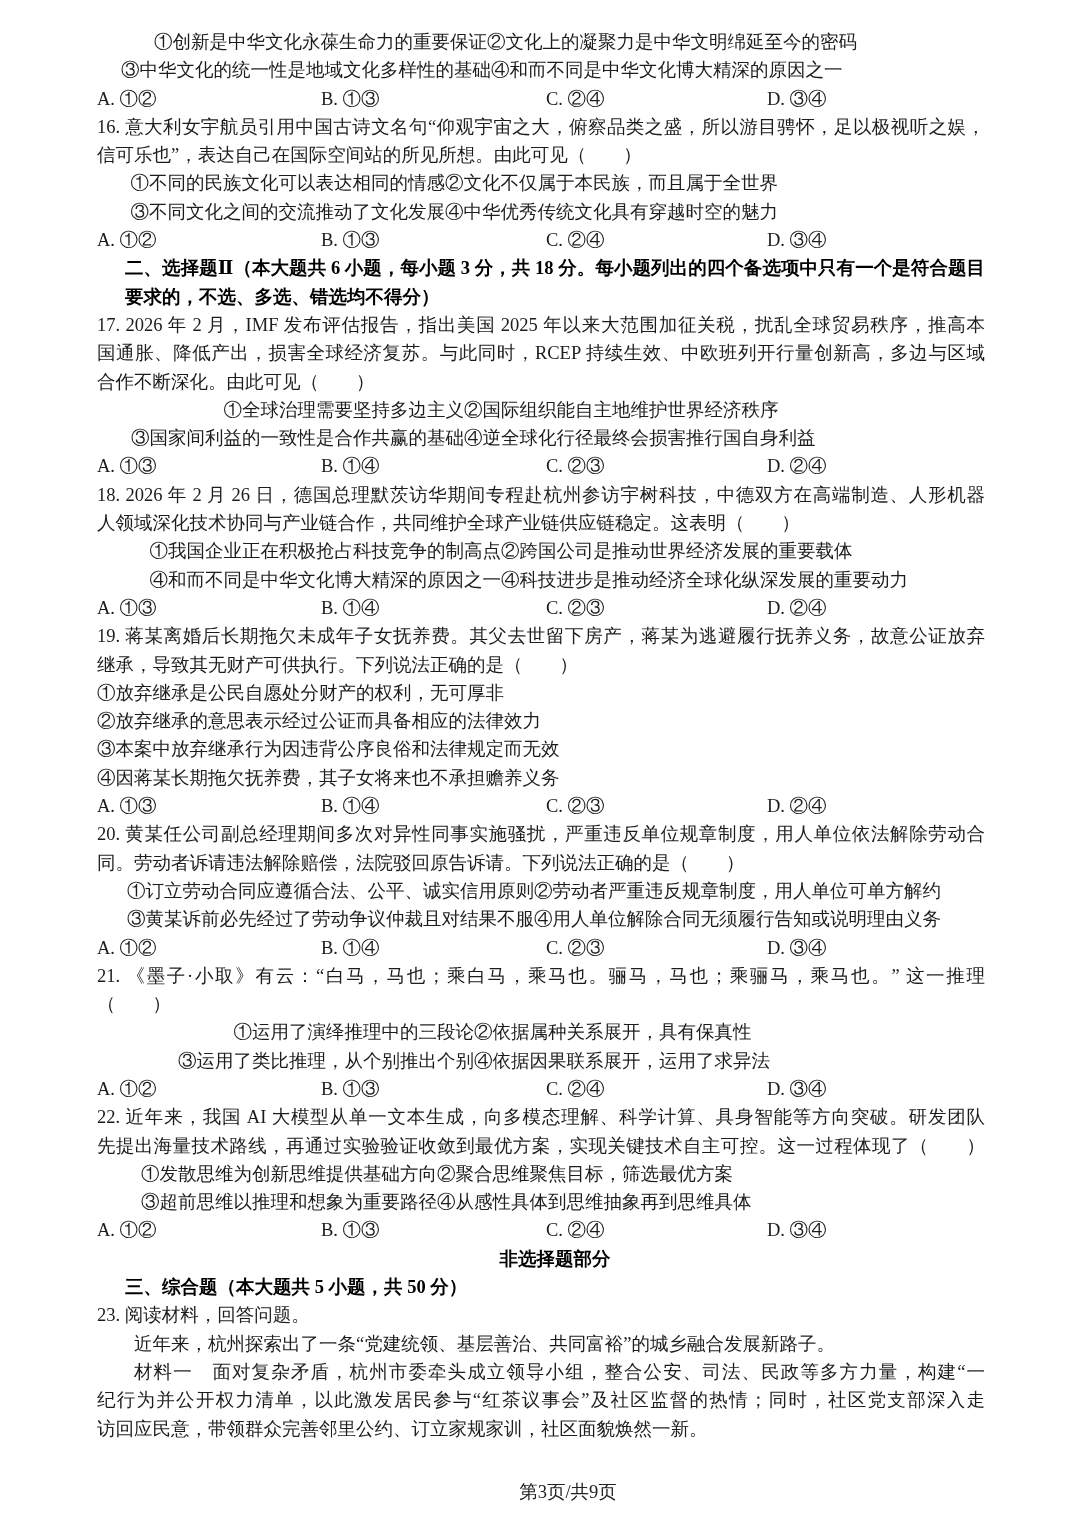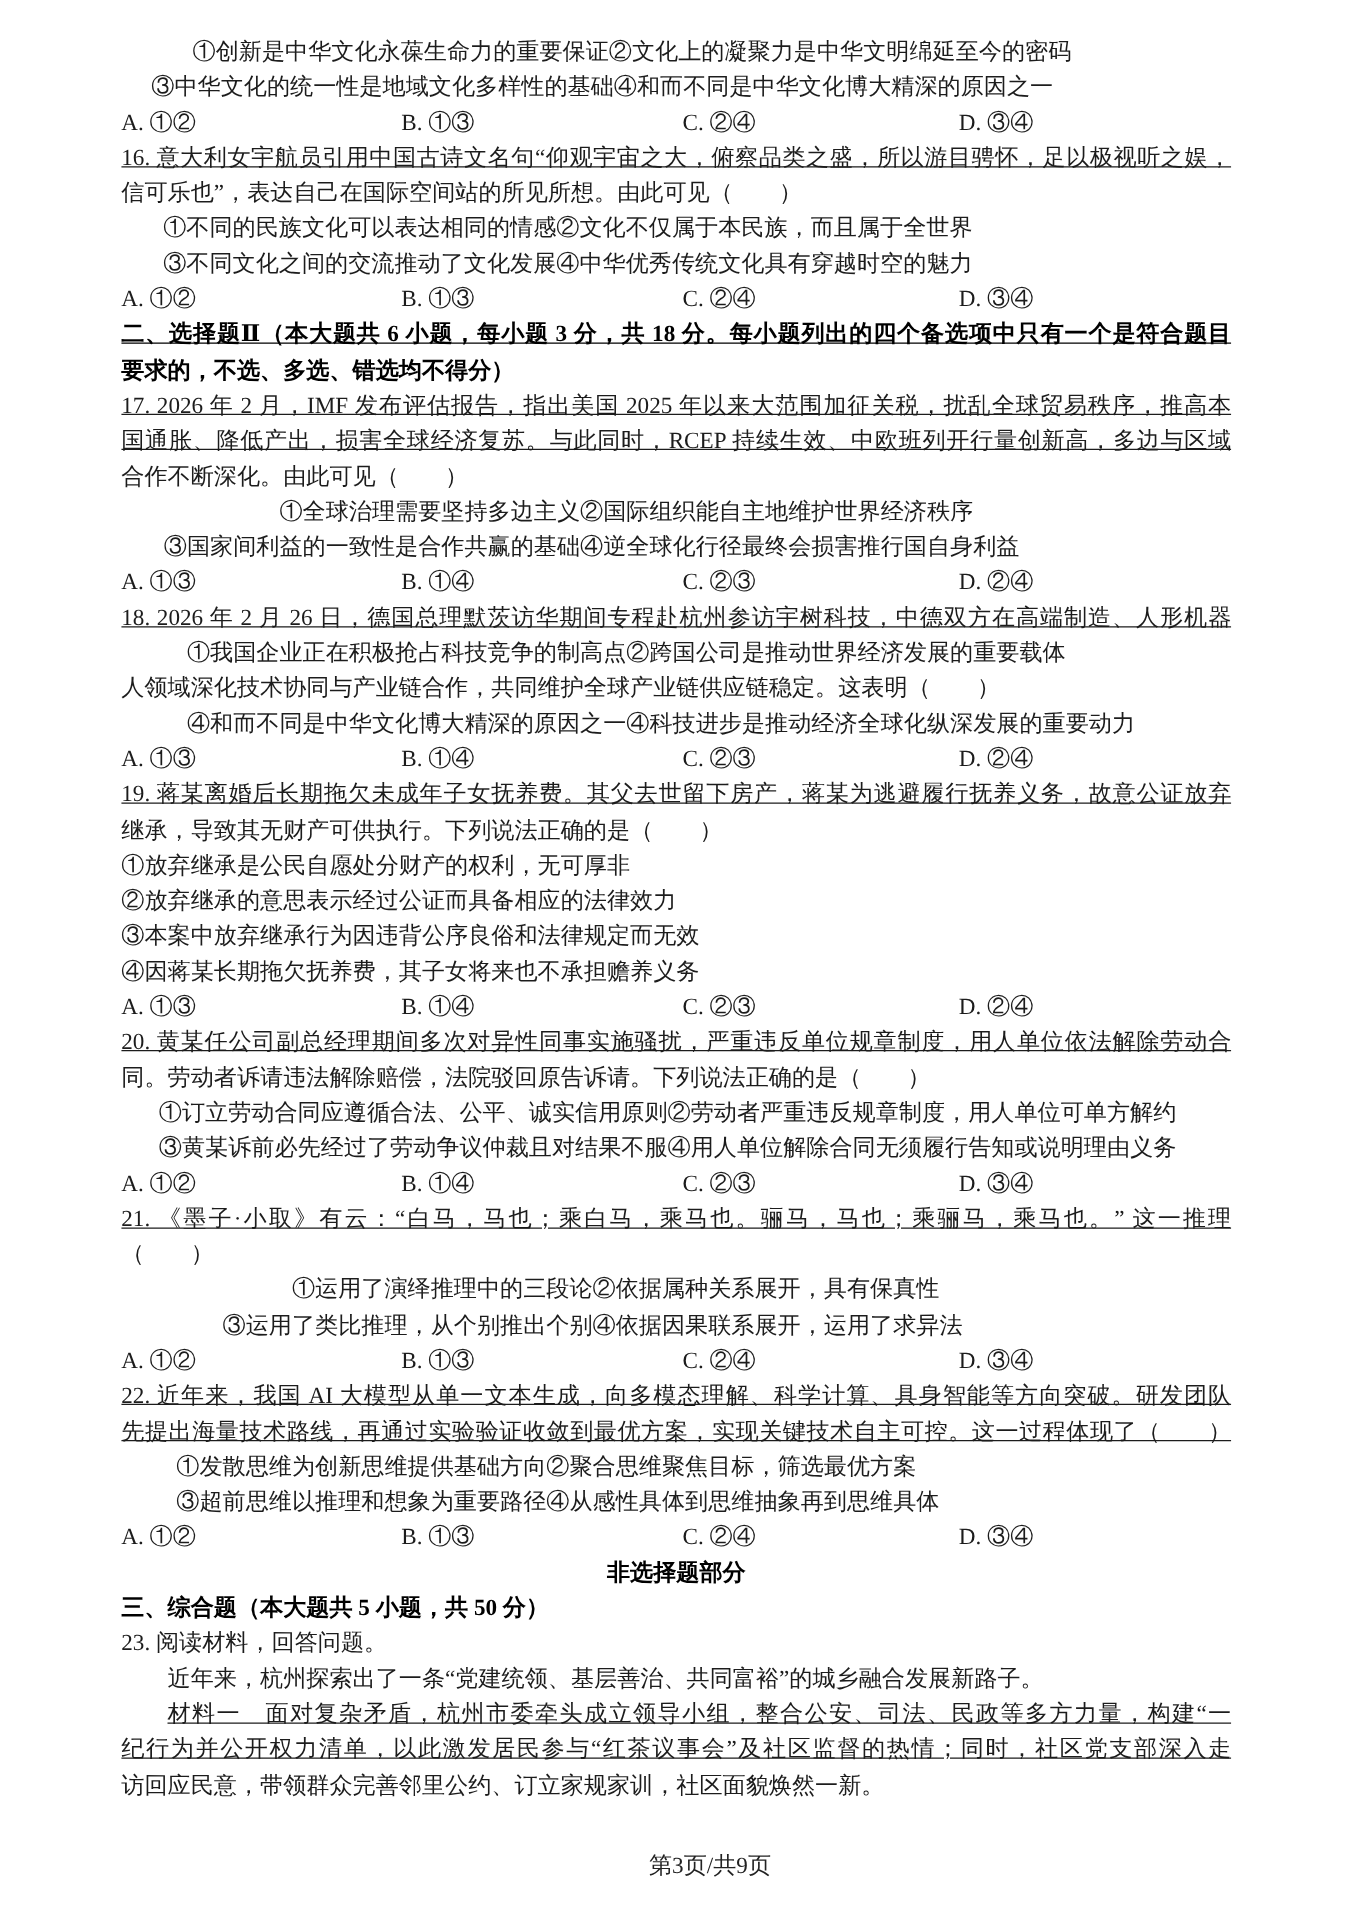--- a/index.html
+++ b/index.html
@@ -10,23 +10,22 @@
   }
   .content{
     position:absolute;left:97px;top:28px;width:888px;
     font-size:18.5px;line-height:28.3px;
   }
   .line{height:28.3px;white-space:nowrap;}
   .fill{
     text-align:justify;text-align-last:justify;
     -moz-text-align-last:justify;text-justify:inter-character;
     overflow:hidden;
-    text-decoration:underline;
-  }
-  .bold{font-weight:700;color:#000;}
+  }
+  .bold{font-weight:700;color:#000;margin-left:28px;}
   .center{text-align-last:center;}
   .pair{display:flex;}
   .pair .l{flex:0 0 auto;width:var(--w,380px);overflow:visible;text-align:right;}
   .pair .r{flex:1 1 auto;}
   .answers{display:grid;grid-template-columns:224px 225px 221px auto;}
   .indent{text-indent:37px;}
   .footer{
     position:absolute;left:0;top:1479px;width:1080px;
     text-align:center;font-size:18.5px;color:#222;margin-left:28px;
   }
@@ -92,25 +91,25 @@
     <div class="line answers">
       <span>A. ①③</span>
       <span>B. ①④</span>
       <span>C. ②③</span>
       <span>D. ②④</span>
     </div>
   </div>
 
   <div>
     <div class="line fill">18. 2026 年 2 月 26 日，德国总理默茨访华期间专程赴杭州参访宇树科技，中德双方在高端制造、人形机器</div>
+    <div class="line">人领域深化技术协同与产业链合作，共同维护全球产业链供应链稳定。这表明（　　）</div>
     <div class="line pair" style="--w:404px">
       <span class="l">①我国企业正在积极抢占科技竞争的制高点</span>
       <span class="r">②跨国公司是推动世界经济发展的重要载体</span>
     </div>
-    <div class="line">人领域深化技术协同与产业链合作，共同维护全球产业链供应链稳定。这表明（　　）</div>
     <div class="line pair" style="--w:404px">
       <span class="l">④和而不同是中华文化博大精深的原因之一</span>
       <span class="r">④科技进步是推动经济全球化纵深发展的重要动力</span>
     </div>
     <div class="line answers">
       <span>A. ①③</span>
       <span>B. ①④</span>
       <span>C. ②③</span>
       <span>D. ②④</span>
     </div>

